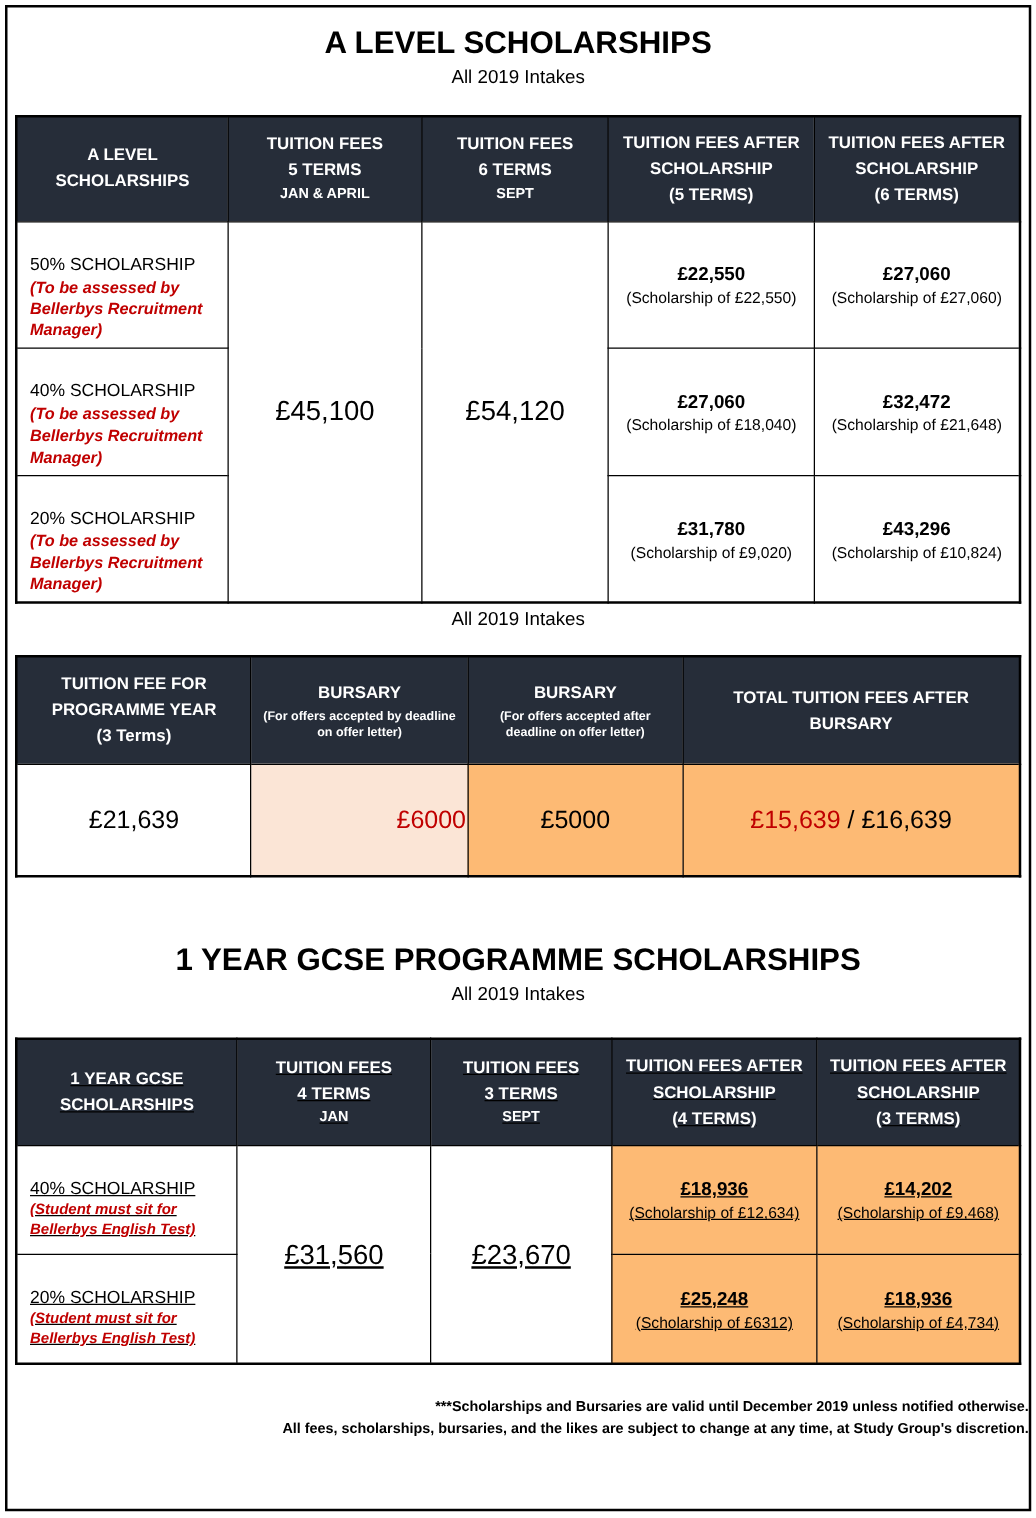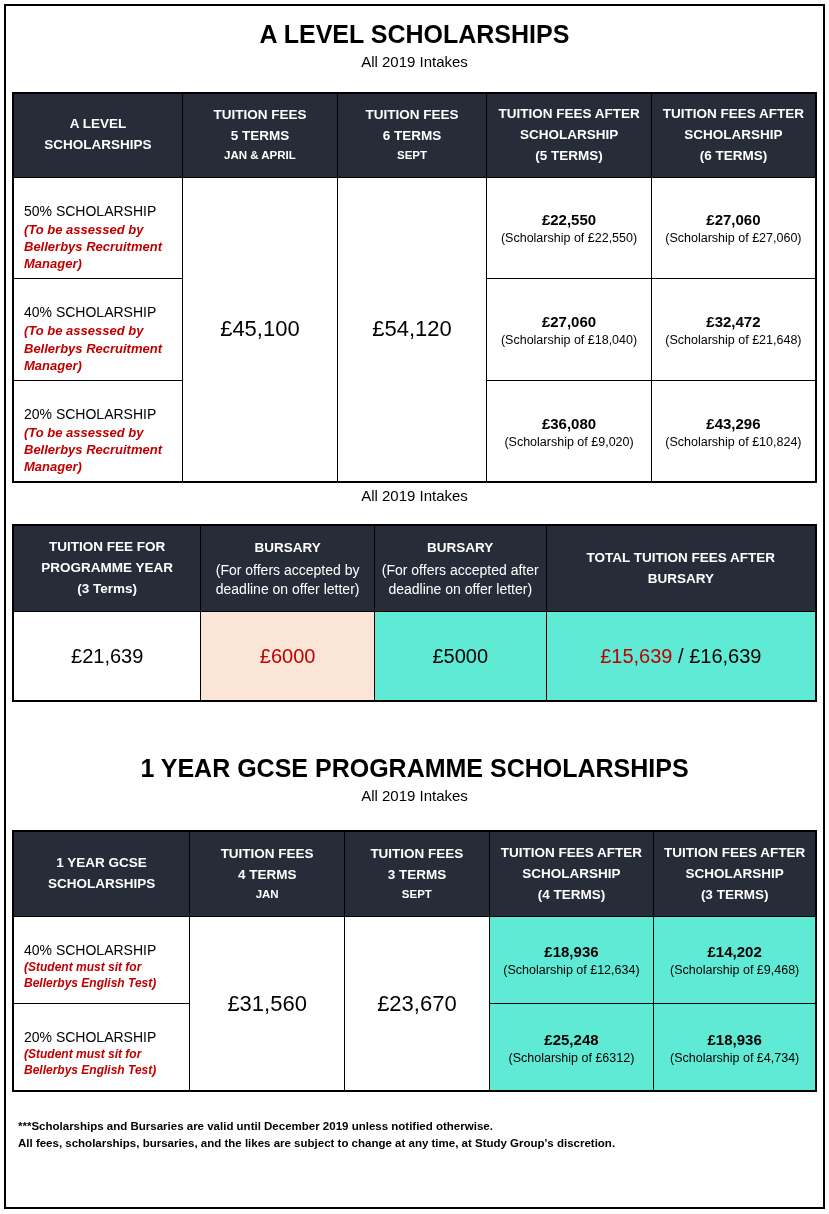--- a/index.html
+++ b/index.html
@@ -24,53 +24,53 @@
   .t3 { margin-top:52px; }
   .section-subtitle {
     text-align:center; font-size:15px; margin:4px 0 0 0;
   }
   table {
     width:805px; margin:0 auto;
     border-collapse:collapse; table-layout:fixed;
   }
   .tbl1 { margin-top:22px; }
   .tbl2 { margin-top:20px;padding-left:24px; }
-  .tbl3 { margin-top:26px; }
+  .tbl3 { margin-top:26px;text-decoration:underline; }
   table, th, td { border:1px solid #000; }
   table { border:2px solid #000; }
   th {
     background:#262d39; color:#fff; font-weight:bold;
     text-align:center; vertical-align:middle;
     font-size:13.5px; line-height:1.55; padding:8px 6px;
   }
   .hl { display:block; }
   .hsub { display:block; font-size:11.5px; }
-  .hsmall { display:block; font-size:14px; font-weight:normal; line-height:1.35; margin-top:2px; }
+  .hsmall { display:block; font-size:10px; font-weight:bold; line-height:1.35; margin-top:2px; }
   td { text-align:center; vertical-align:middle; box-sizing:border-box; }
   .label-cell {
     text-align:left; vertical-align:top; padding:24px 8px 6px 10px;
   }
   .label-main { display:block; font-size:14px; line-height:1.3; }
   .label-note {
     display:block; color:#c00000; font-weight:bold; font-style:italic;
     font-size:13px; line-height:1.32; margin-top:1px;
   }
   .label-note-sm {
     display:block; color:#c00000; font-weight:bold; font-style:italic;
     font-size:12px; line-height:1.32; margin-top:1px;
   }
   .fee-lg { font-size:22px; }
   .val { font-weight:bold; font-size:15px; display:block; line-height:1.4; }
   .valnote { font-size:12.5px; display:block; line-height:1.3; }
   .val-lg { font-size:20px; }
   .red { color:#c00000; }
-  .peach { background:#fbe5d6; }
-  .blue { background:#5eead4; }
+  .peach { background:#fbe5d6;text-align:right; }
+  .blue { background:#fdba74; }
   .footnotes {
-    margin:26px 0 0 12px; font-size:11.5px; font-weight:bold; line-height:1.45;
+    margin:26px 0 0 12px; font-size:11.5px; font-weight:bold; line-height:1.45;text-align:right;
   }
   .footnotes p { margin:0; }
 </style>
 </head>
 <body>
 
 <div class="page">
 
   <h1 class="section-title t1">A LEVEL SCHOLARSHIPS</h1>
   <p class="section-subtitle">All 2019 Intakes</p>
@@ -139,21 +139,21 @@
         <span class="val">£32,472</span>
         <span class="valnote">(Scholarship of £21,648)</span>
       </td>
     </tr>
     <tr style="height:93px">
       <td class="label-cell">
         <span class="label-main">20% SCHOLARSHIP</span>
         <span class="label-note">(To be assessed by Bellerbys Recruitment Manager)</span>
       </td>
       <td>
-        <span class="val">£36,080</span>
+        <span class="val">£31,780</span>
         <span class="valnote">(Scholarship of £9,020)</span>
       </td>
       <td>
         <span class="val">£43,296</span>
         <span class="valnote">(Scholarship of £10,824)</span>
       </td>
     </tr>
   </tbody>
     </table>
 

